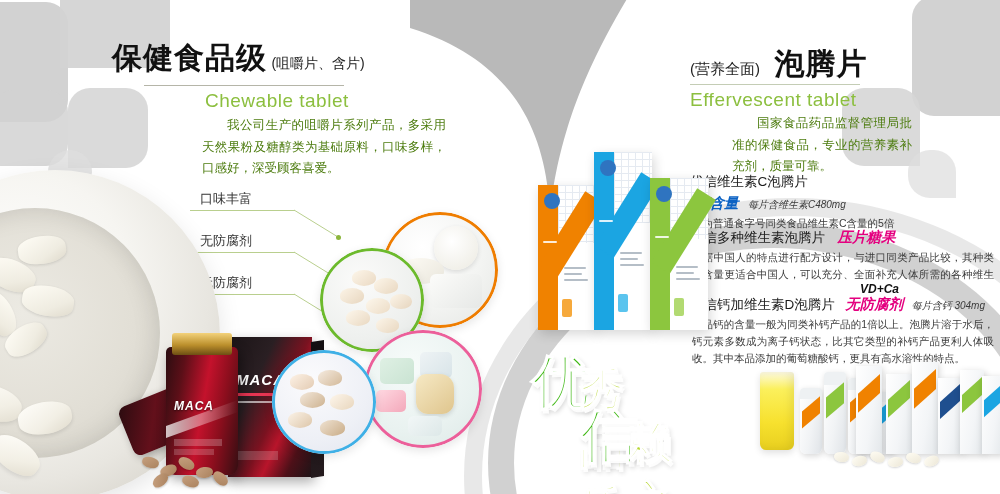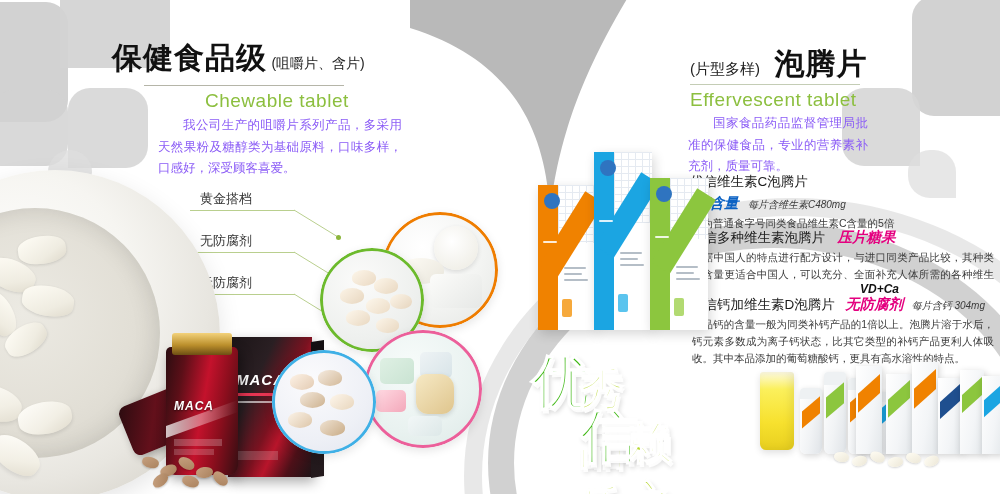--- a/index.html
+++ b/index.html
@@ -69,21 +69,21 @@
   
   .bubble{position:absolute;border-radius:50%;overflow:hidden;box-shadow:0 3px 10px rgba(0,0,0,.10);}
   .bubble .inner{position:absolute;inset:0;border-radius:50%;}
   .bubble .ring{position:absolute;inset:0;border-radius:50%;}
 
   
   .h-cn{font-size:30px;font-weight:bold;color:#111;letter-spacing:1px;}
   .h-sub{font-size:14px;color:#222;font-weight:normal;}
   .divider{height:1px;background:#b5b5a8;}
   .h-en{font-size:19px;color:#8cbf3f;letter-spacing:.5px;}
-  .body-cn{font-size:12.5px;color:#8b5cf6;line-height:1.72;}
+  .body-cn{font-size:12.5px;color:#4d7c0f;line-height:1.72;margin-left:44px;}
   .bdot{display:inline-block;width:5px;height:5px;border-radius:50%;background:#222;
         vertical-align:middle;margin-right:7px;margin-bottom:3px;}
   .bTitle{font-size:13.5px;color:#1a1a1a;font-weight:500;}
   .tagRed{color:#e2001a;font-weight:bold;font-style:italic;font-size:14.5px;}
   .tagBlue{color:#0b62c4;font-weight:bold;font-style:italic;font-size:14.5px;}
   .tagPink{color:#e4007f;font-weight:bold;font-style:italic;font-size:14.5px;}
   .small-it{font-size:10px;font-style:italic;color:#3a3a3a;}
   .small-cn{font-size:10.5px;color:#3a3a3a;line-height:1.62;}
   .vdca{font-size:12px;font-weight:bold;font-style:italic;color:#111;}
 
@@ -155,21 +155,21 @@
     <div style="position:absolute;left:112px;top:38px;">
       <span class="h-cn">保健食品级</span>
       <span class="h-sub">(咀嚼片、含片)</span>
     </div>
     <div class="divider" style="position:absolute;left:144px;top:85px;width:200px;"></div>
     <div class="h-en" style="position:absolute;left:205px;top:90px;">Chewable tablet</div>
 
     <div class="body-cn" style="position:absolute;left:158px;top:115px;width:244px;text-indent:25px;text-align:justify;">我公司生产的咀嚼片系列产品，多采用天然果粉及糖醇类为基础原料，口味多样，口感好，深受顾客喜爱。</div>
 
     <div>
-      <div class="callout" style="left:200px;top:190px;">黄金搭档</div>
+      <div class="callout" style="left:200px;top:190px;">口味丰富</div>
       <div class="calloutLine" style="left:190px;top:210px;width:105px;"></div>
       <svg style="position:absolute;left:294px;top:209px;" width="50" height="32">
           <path d="M0,1 L44,28" stroke="#b9cf8e" stroke-width="1" fill="none"></path>
         </svg>
       <div class="calloutDot" style="left:336px;top:235px;"></div>
 
       <div class="callout" style="left:200px;top:232px;">无防腐剂</div>
       <div class="calloutLine" style="left:190px;top:252px;width:105px;"></div>
       <svg style="position:absolute;left:294px;top:251px;" width="50" height="32">
           <path d="M0,1 L44,28" stroke="#b9cf8e" stroke-width="1" fill="none"></path>
@@ -260,21 +260,21 @@
       <div style="position:absolute;left:58px;top:44px;width:24px;height:16px;border-radius:50%/46%;background:linear-gradient(140deg,#fdf6ec,#e8d6bd);"></div>
       <div style="position:absolute;left:16px;top:62px;width:24px;height:16px;border-radius:50%/46%;background:linear-gradient(140deg,#fbf3e8,#ddc6a9);"></div>
       <div style="position:absolute;left:48px;top:70px;width:25px;height:16px;border-radius:50%/46%;background:linear-gradient(140deg,#efe2d2,#c9ac87);"></div>
       <div class="ring" style="border:3px solid #3fb0e6;"></div>
     </div>
   </div>
 
   <div>
 
     <div style="position:absolute;left:690px;top:44px;">
-      <span class="h-sub" style="font-size:15px;">(片型多样)</span>
+      <span class="h-sub" style="font-size:15px;">(营养全面)</span>
       <span class="h-cn" style="margin-left:10px;">泡腾片</span>
     </div>
     <div class="divider" style="position:absolute;left:690px;top:84px;width:170px;background:#c4cdb5;"></div>
     <div class="h-en" style="position:absolute;left:690px;top:89px;">Effervescent tablet</div>
 
     <div class="body-cn" style="position:absolute;left:688px;top:113px;width:180px;text-indent:25px;text-align:justify;">国家食品药品监督管理局批准的保健食品，专业的营养素补充剂，质量可靠。</div>
 
     <div style="position:absolute;left:678px;top:172px;width:316px;">
       <div><span class="bdot"></span><span class="bTitle">优信维生素C泡腾片</span></div>
       <div style="margin:3px 0 0 17px;">

